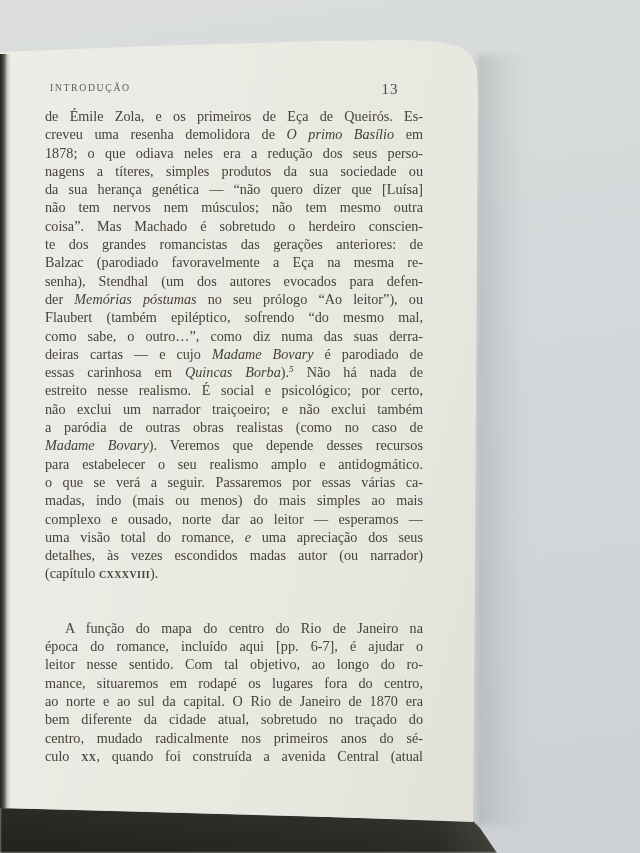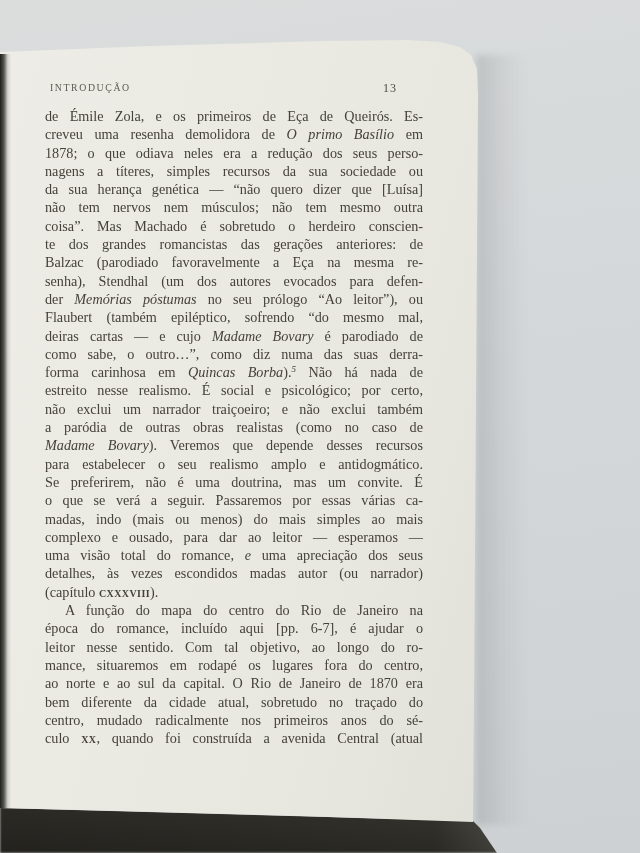--- a/index.html
+++ b/index.html
@@ -25,67 +25,66 @@
   .gutter{position:absolute;left:0;top:14px;width:11px;height:758px;
           background:linear-gradient(to right,#1e1e1c 0%,#55554f 35%,rgba(130,128,120,0.25) 70%,rgba(130,128,120,0) 100%);
           filter:blur(0.6px);}
   
   .corner-speck{position:absolute;left:468px;top:2px;width:9px;height:10px;
                 background:#4c473d;border-radius:0 3px 3px 55%/0 3px 3px 70%;
                 clip-path:polygon(15% 0,100% 0,100% 100%,40% 80%);}
   .running-head{position:absolute;left:50px;top:42px;font-size:9.8px;color:#5b5a52;
                 letter-spacing:1.6px;font-variant:small-caps;text-transform:uppercase;}
   .folio{position:absolute;left:378px;top:41px;width:24px;text-align:center;
-         font-size:12px;color:#4a4944;letter-spacing:1px;}
+         font-size:15px;color:#4a4944;letter-spacing:1px;}
   .body{position:absolute;left:45px;top:67px;width:378px;color:#44423a;
         font-size:14.2px;}
   .line{height:18.3px;line-height:18.3px;text-align:justify;text-align-last:justify;
         white-space:nowrap;}
   .line.end{text-align-last:left;}
-  .line.indent{text-indent:20px;}
+  .line.indent{text-indent:20px;margin-top:36px;}
   .it{font-style:italic;}
   .sc{font-variant:small-caps;letter-spacing:0.4px;font-weight:bold;}
   .sup{font-size:9px;vertical-align:5px;line-height:0;}
 </style>
 </head>
 <body>
 
 <div class="scene">
   <div class="side-shadow"></div>
   <div class="under-shadow"></div>
   <div class="page">
     <div class="gutter"></div>
     <div class="corner-speck"></div>
     <div class="running-head">INTRODUÇÃO</div>
     <div class="folio">13</div>
     <div class="body" id="body-text">
         <div class="line"><span>de Émile Zola, e os primeiros de Eça de Queirós. Es-</span></div>
         <div class="line"><span>creveu uma resenha demolidora de </span><span class="it">O primo Basílio</span><span> em</span></div>
         <div class="line"><span>1878; o que odiava neles era a redução dos seus perso-</span></div>
-        <div class="line"><span>nagens a títeres, simples recursos da sua sociedade ou</span></div>
+        <div class="line"><span>nagens a títeres, simples produtos da sua sociedade ou</span></div>
         <div class="line"><span>da sua herança genética — “não quero dizer que [Luísa]</span></div>
         <div class="line"><span>não tem nervos nem músculos; não tem mesmo outra</span></div>
         <div class="line"><span>coisa”. Mas Machado é sobretudo o herdeiro conscien-</span></div>
         <div class="line"><span>te dos grandes romancistas das gerações anteriores: de</span></div>
         <div class="line"><span>Balzac (parodiado favoravelmente a Eça na mesma re-</span></div>
         <div class="line"><span>senha), Stendhal (um dos autores evocados para defen-</span></div>
         <div class="line"><span>der </span><span class="it">Memórias póstumas</span><span> no seu prólogo “Ao leitor”), ou</span></div>
         <div class="line"><span>Flaubert (também epiléptico, sofrendo “do mesmo mal,</span></div>
+        <div class="line"><span>como sabe, o outro…”, como diz numa das suas derra-</span></div>
         <div class="line"><span>deiras cartas — e cujo </span><span class="it">Madame Bovary</span><span> é parodiado de</span></div>
-        <div class="line"><span>como sabe, o outro…”, como diz numa das suas derra-</span></div>
-        <div class="line"><span>forma carinhosa em </span><span class="it">Quincas Borba</span><span>).</span><span class="it sup">5</span><span> Não há nada de</span></div>
+        <div class="line"><span>essas carinhosa em </span><span class="it">Quincas Borba</span><span>).</span><span class="it sup">5</span><span> Não há nada de</span></div>
         <div class="line"><span>estreito nesse realismo. É social e psicológico; por certo,</span></div>
         <div class="line"><span>não exclui um narrador traiçoeiro; e não exclui também</span></div>
         <div class="line"><span>a paródia de outras obras realistas (como no caso de</span></div>
         <div class="line"><span class="it">Madame Bovary</span><span>). Veremos que depende desses recursos</span></div>
         <div class="line"><span>para estabelecer o seu realismo amplo e antidogmático.</span></div>
-        <div class="line"><span>Se preferirem, não é uma doutrina, mas um convite. É</span></div>
         <div class="line"><span>o que se verá a seguir. Passaremos por essas várias ca-</span></div>
         <div class="line"><span>madas, indo (mais ou menos) do mais simples ao mais</span></div>
-        <div class="line"><span>complexo e ousado, para dar ao leitor — esperamos —</span></div>
+        <div class="line"><span>complexo e ousado, norte dar ao leitor — esperamos —</span></div>
         <div class="line"><span>uma visão total do romance, </span><span class="it">e</span><span> uma apreciação dos seus</span></div>
         <div class="line"><span>detalhes, às vezes escondidos madas autor (ou narrador)</span></div>
         <div class="line end"><span>(capítulo </span><span class="sc">cxxxviii</span><span>).</span></div>
         <div class="line indent"><span>A função do mapa do centro do Rio de Janeiro na</span></div>
         <div class="line"><span>época do romance, incluído aqui [pp. 6-7], é ajudar o</span></div>
         <div class="line"><span>leitor nesse sentido. Com tal objetivo, ao longo do ro-</span></div>
         <div class="line"><span>mance, situaremos em rodapé os lugares fora do centro,</span></div>
         <div class="line"><span>ao norte e ao sul da capital. O Rio de Janeiro de 1870 era</span></div>
         <div class="line"><span>bem diferente da cidade atual, sobretudo no traçado do</span></div>
         <div class="line"><span>centro, mudado radicalmente nos primeiros anos do sé-</span></div>

